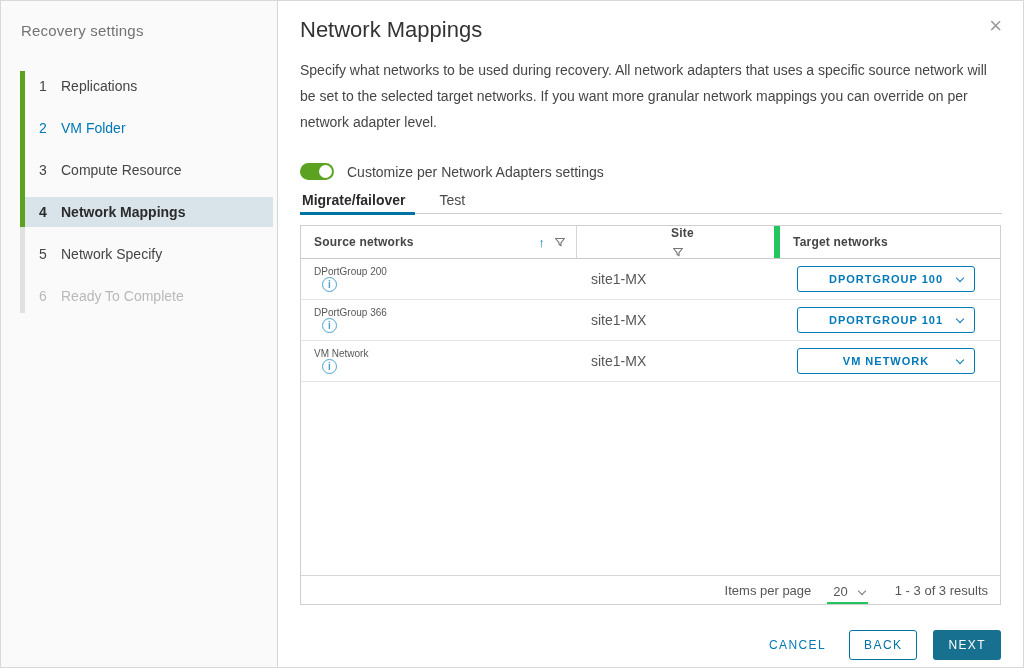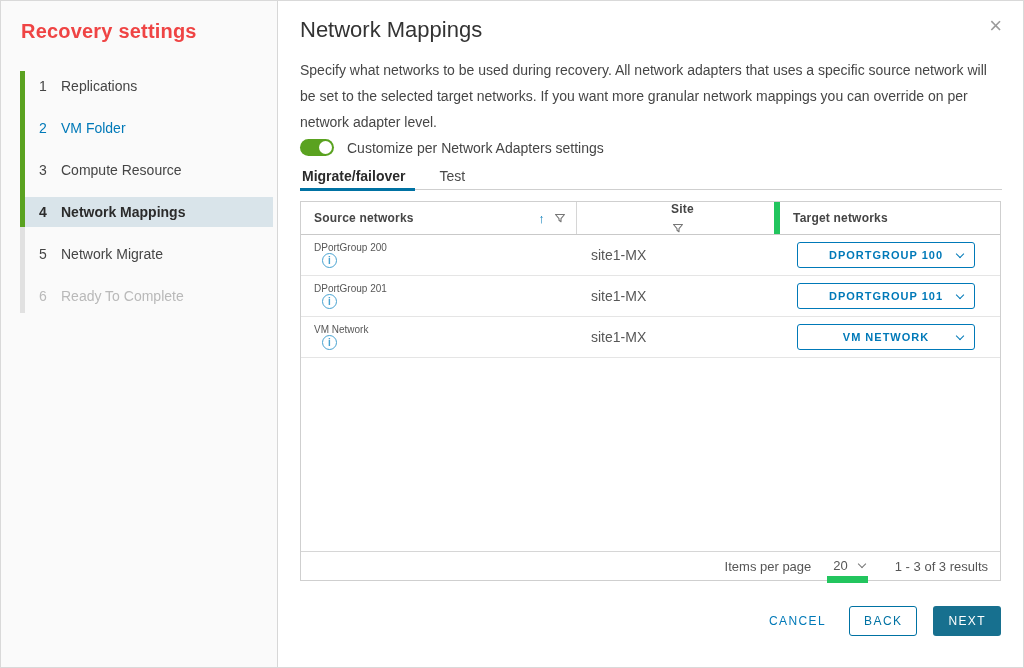--- a/index.html
+++ b/index.html
@@ -12,21 +12,21 @@
     overflow:hidden;
   }
 
   
   .sidebar {
     width:277px; min-width:277px; height:100%;
     background:#fafafa; border-right:1px solid #d7d7d7;
     padding-top:18px;
   }
   .sidebar-title {
-    font-size:20px; font-weight:700; color:#ef4444;
+    font-size:15px; font-weight:400; color:#737373;
     margin:0 0 0 20px; line-height:24px; letter-spacing:.2px;
   }
   .steps { position:relative; margin-top:28px; }
   .track { position:absolute; left:19px; width:5px; }
   .track-green { top:0; height:156px; background:#5aa220; z-index:2; }
   .track-gray  { top:156px; height:86px; background:#e1e1e1; }
   .step {
     height:30px; margin:0 4px 12px 24px; padding-left:14px;
     display:flex; align-items:center;
     font-size:14px; color:#454545; cursor:pointer;
@@ -41,21 +41,21 @@
   .panel-head { display:flex; justify-content:space-between; align-items:flex-start; height:26px; }
   .panel-title { font-size:22px; font-weight:400; color:#333; line-height:26px; }
   .close { color:#9b9b9b; font-size:22px; line-height:18px; cursor:pointer; font-weight:300; }
   .close::before { content:"\00D7"; }
 
   .desc {
     margin:14px 0 0 0; font-size:14px; line-height:26px;
     color:#464646; max-width:708px;
   }
 
-  .toggle-row { margin-top:4px; display:flex; align-items:flex-end; height:17px; }
+  .toggle-row { margin-top:28px; display:flex; align-items:flex-end; height:17px; }
   .toggle {
     width:34px; height:17px; border-radius:9px;
     background:#5aa220; position:relative; cursor:pointer; flex:none;
   }
   .toggle::after {
     content:""; position:absolute; right:2px; top:2px;
     width:13px; height:13px; border-radius:50%; background:#fff;
   }
   .toggle-label { margin-left:13px; font-size:14px; color:#464646; }
 
@@ -119,21 +119,21 @@
   .empty-area { height:193px; }
 
   .tfoot {
     height:29px; border-top:1px solid #d6d6d6;
     display:flex; align-items:center; justify-content:flex-end;
     font-size:13px; color:#565656; padding-right:12px;
   }
   .pp-label { margin-right:16px; }
   .pp-select {
     display:flex; align-items:center; cursor:pointer;
-    border-bottom:7px solid #22c55e; padding:0 3px 3px 6px; color:#565656;margin-top:8px;
+    border-bottom:2px solid #22c55e; padding:0 3px 3px 6px; color:#565656;margin-top:8px;
   }
   .pp-select .chev { border-color:#767676; border-width:1.2px; margin-left:11px; margin-top:-2px; }
   .results { margin-left:27px; }
 
   
   .actions { margin-top:25px; width:701px; display:flex; justify-content:flex-end; align-items:center; }
   .actions button {
     font-family:"Liberation Sans", sans-serif;
     font-size:12px; font-weight:400; letter-spacing:1.4px; cursor:pointer;
   }
@@ -167,21 +167,21 @@
     <div class="step">
       <span class="num">3</span>
       <span class="lbl">Compute Resource</span>
     </div>
     <div class="step active">
       <span class="num">4</span>
       <span class="lbl">Network Mappings</span>
     </div>
     <div class="step">
       <span class="num">5</span>
-      <span class="lbl">Network Migrate</span>
+      <span class="lbl">Network Specify</span>
     </div>
     <div class="step disabled">
       <span class="num">6</span>
       <span class="lbl">Ready To Complete</span>
     </div>
   </nav>
 </aside>
 
 <main class="content">
   <div class="panel-head">
@@ -236,21 +236,21 @@
       <div class="cell3">
         <button class="dd-btn">
           <span>DPORTGROUP 100</span>
           <span class="chev"></span>
         </button>
       </div>
     </div>
 
     <div class="row">
       <div class="cell1">
-        <span>DPortGroup 201</span>
+        <span>DPortGroup 366</span>
         <span class="info"></span>
       </div>
       <div class="cell2">site1-MX</div>
       <div class="cell3">
         <button class="dd-btn">
           <span>DPORTGROUP 101</span>
           <span class="chev"></span>
         </button>
       </div>
     </div>

